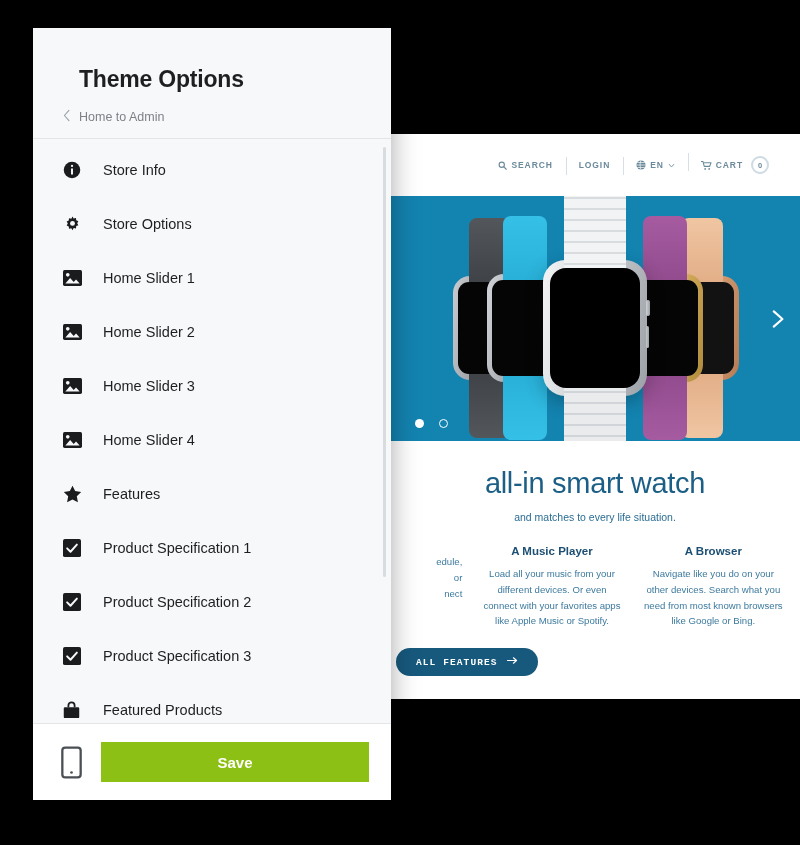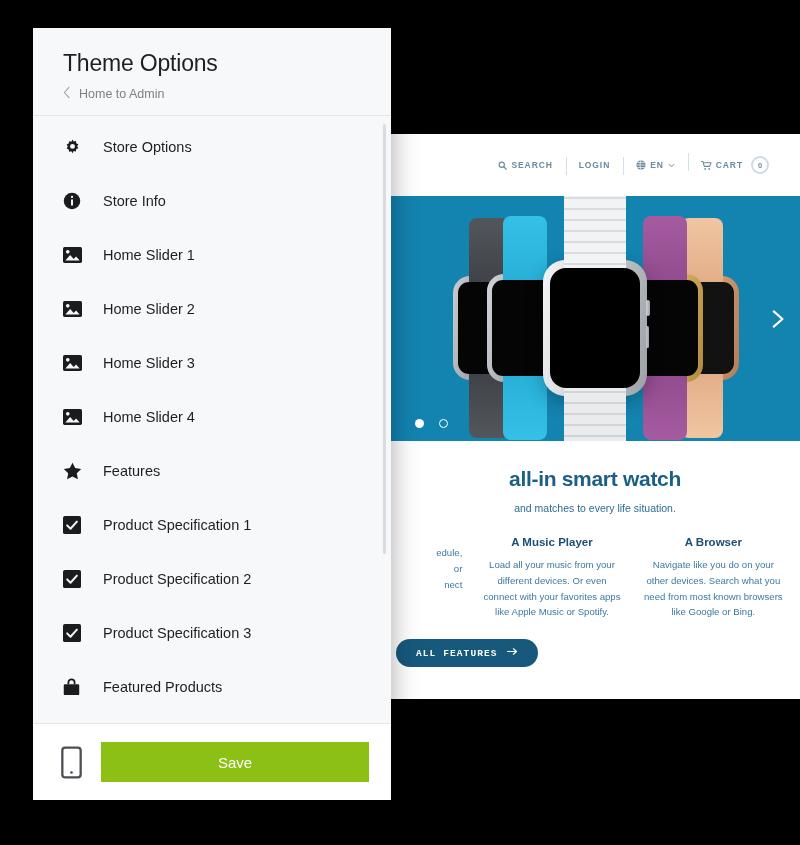--- a/index.html
+++ b/index.html
@@ -31,48 +31,48 @@
   .screen{position:absolute;background:#050505;border-radius:12px;}
   .crown{position:absolute;border-radius:2px;}
 
   .arrow-right{position:absolute;right:10px;top:50%;transform:translateY(-50%);width:26px;height:26px;}
   .dots{position:absolute;left:25px;bottom:13px;display:flex;gap:15px;align-items:center;}
   .dot{width:9px;height:9px;border-radius:50%;background:#fff;}
   .dot.o{background:transparent;border:1.5px solid #fff;width:7px;height:7px;}
 
   
   .hero{padding:26px 0 0 0;text-align:center;}
-  .hero h1{margin:0;color:#1c5f86;font-size:21px;font-weight:700;letter-spacing:-.3px;white-space:nowrap;}
+  .hero h1{margin:0;color:#1c5f86;font-size:29px;font-weight:400;letter-spacing:-.3px;white-space:nowrap;}
   .hero .sub{margin-top:11px;color:#2b6d93;font-size:10.5px;}
 
   .cols{display:flex;margin-top:22px;padding:0 6px;}
   .col{flex:1;padding:0 9px;text-align:center;}
   .col h3{margin:0 0 9px;color:#1c4f73;font-size:11.5px;font-weight:bold;}
   .col p{margin:0;color:#3d7a9e;font-size:9.6px;line-height:1.65;}
   .col.clipped{margin-left:-86px;}
 
   .cta-row{margin-top:19px;padding-left:6px;}
   .cta{display:inline-flex;align-items:center;gap:9px;background:#17597d;color:#fff;border-radius:16px;padding:8px 20px;font-size:9.5px;font-weight:bold;letter-spacing:1.1px;font-family:Liberation Mono, monospace;}
 
   
   .panel{position:absolute;left:33px;top:28px;width:358px;height:772px;background:#fff;display:flex;flex-direction:column;box-shadow:0 2px 26px rgba(0,0,0,.35);}
   .panel-head{background:#f7f8f9;padding:22px 30px 14px;border-bottom:1px solid #e3e5e7;}
-  .panel-head h2{margin:0;font-size:23px;color:#1d1f21;font-weight:normal;letter-spacing:-.2px;}
+  .panel-head h2{margin:16px;font-size:23px;color:#1d1f21;font-weight:bold;letter-spacing:-.2px;}
   .back{display:flex;align-items:center;gap:8px;margin-top:9px;color:#7d8287;font-size:12.5px;}
   .back .chev{font-size:14px;line-height:1;color:#9aa0a5;}
 
   .menu{flex:1;background:#f7f8f9;overflow:hidden;position:relative;padding-top:4px;}
   .menu-inner{padding:0;}
   .mi{display:flex;align-items:center;height:54px;padding:0 0 0 30px;}
   .mi-ico{width:28px;display:flex;align-items:center;justify-content:flex-start;color:#1a1c1e;}
   .mi-ico svg{display:block;}
   .mi-label{margin-left:12px;font-size:14.5px;color:#1d1f21;}
   .scrollbar{position:absolute;right:5px;top:8px;width:3px;height:430px;background:#d9dcde;border-radius:2px;}
 
-  .panel-foot{height:76px;background:#fff;border-top:1px solid #e3e5e7;display:flex;align-items:center;padding:0 22px;gap:14px;}
+  .panel-foot{height:76px;background:#fff;border-top:1px solid #e3e5e7;display:flex;align-items:center;padding:0 22px;gap:14px;font-weight:bold;}
   .phone-ico{width:32px;display:flex;justify-content:center;color:#4a4f54;}
   .save-btn{flex:1;background:#8cc014;color:#fff;height:40px;display:flex;align-items:center;justify-content:center;font-size:15px;}
 </style>
 </head>
 <body>
 
 <div class="stage">
 
   <div class="site">
 
@@ -231,37 +231,37 @@
         </span>
         <span>Home to Admin</span>
       </div>
     </div>
 
     <div class="menu">
       <div class="menu-inner">
 
         <div class="mi">
           <span class="mi-ico">
-            <svg width="19" height="19" viewBox="0 0 24 24" fill="#1a1c1e">
-              <path d="M12 1.8l1.5 2.5 2.9-.6.3 2.9 2.7 1.2-1.5 2.5 1.5 2.5-2.7 1.2-.3 2.9-2.9-.6L12 19.3l-1.5-2.5-2.9.6-.3-2.9-2.7-1.2L6.1 10.8 4.6 8.3l2.7-1.2.3-2.9 2.9.6z"></path>
-              <circle cx="12" cy="10.6" r="3.1" fill="#f7f8f9"></circle>
-            </svg>
-          </span>
-          <span class="mi-label">Store Options</span>
-        </div>
-
-        <div class="mi">
-          <span class="mi-ico">
             <svg width="18" height="18" viewBox="0 0 24 24" fill="#1a1c1e">
               <circle cx="12" cy="12" r="11"></circle>
               <rect x="10.7" y="10" width="2.6" height="8" fill="#f7f8f9"></rect>
               <circle cx="12" cy="6.6" r="1.5" fill="#f7f8f9"></circle>
             </svg>
           </span>
           <span class="mi-label">Store Info</span>
+        </div>
+
+        <div class="mi">
+          <span class="mi-ico">
+            <svg width="19" height="19" viewBox="0 0 24 24" fill="#1a1c1e">
+              <path d="M12 1.8l1.5 2.5 2.9-.6.3 2.9 2.7 1.2-1.5 2.5 1.5 2.5-2.7 1.2-.3 2.9-2.9-.6L12 19.3l-1.5-2.5-2.9.6-.3-2.9-2.7-1.2L6.1 10.8 4.6 8.3l2.7-1.2.3-2.9 2.9.6z"></path>
+              <circle cx="12" cy="10.6" r="3.1" fill="#f7f8f9"></circle>
+            </svg>
+          </span>
+          <span class="mi-label">Store Options</span>
         </div>
 
         <div class="mi">
           <span class="mi-ico">
             <svg width="19" height="16" viewBox="0 0 24 20" fill="#1a1c1e">
               <rect x="0" y="0" width="24" height="20" rx="2"></rect>
               <circle cx="6" cy="6" r="2.3" fill="#f7f8f9"></circle>
               <path d="M3 17l6-7 4.5 5 3-3 4.5 5z" fill="#f7f8f9"></path>
             </svg>
           </span>

